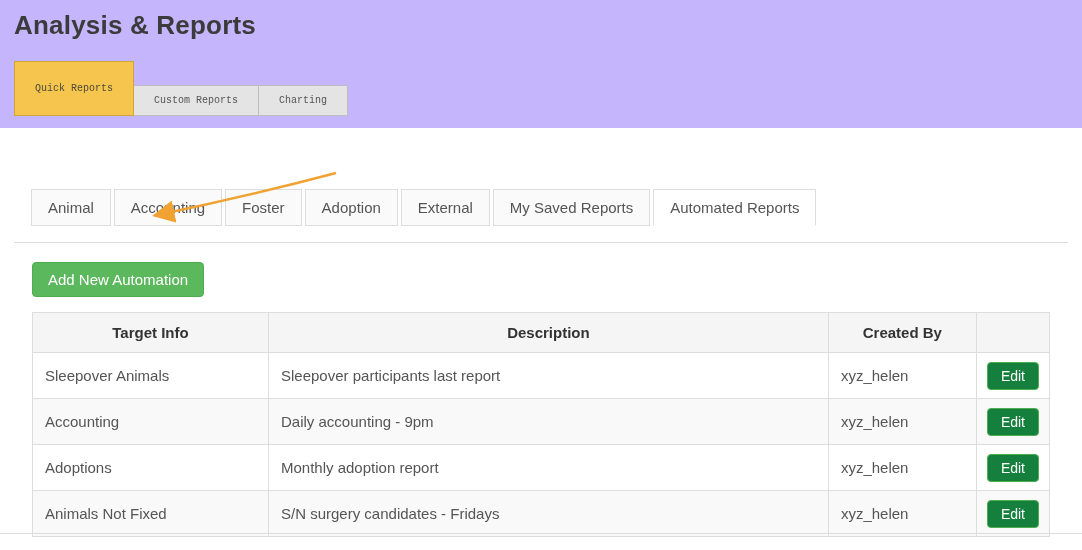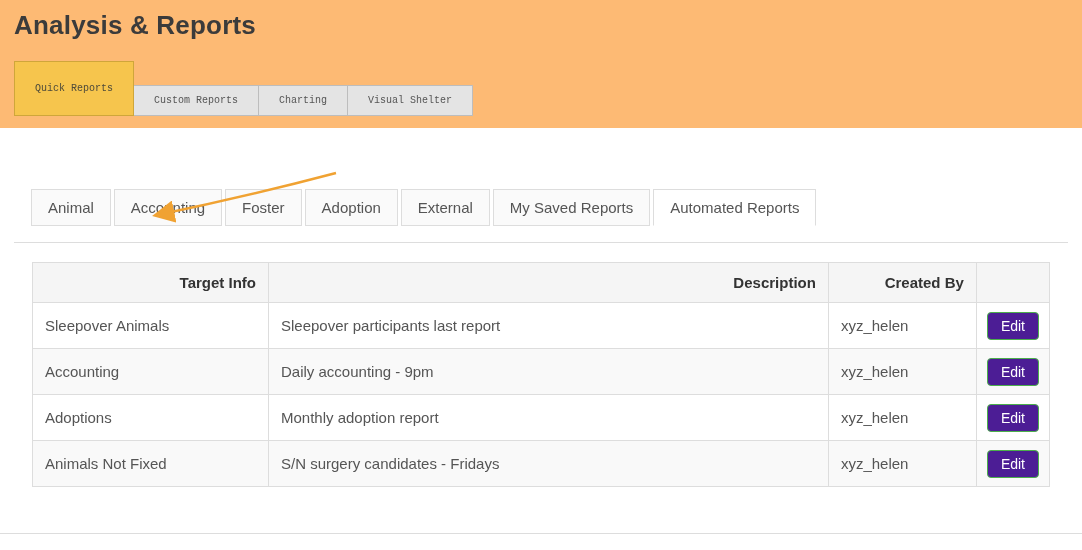--- a/index.html
+++ b/index.html
@@ -9,21 +9,21 @@
     height: 550px;
     position: relative;
     background: #ffffff;
     font-family: "Liberation Sans", sans-serif;
     color: #555;
     overflow: hidden;
   }
 
   
   .header-band {
-    background: #fdba74;
+    background: #c4b5fd;
     padding: 10px 14px 12px 14px;
   }
   .page-title {
     margin: 0 0 20px 0;
     font-size: 26px;
     font-weight: bold;
     color: #3b3b3b;
     letter-spacing: 0.2px;
   }
 
@@ -86,21 +86,21 @@
     cursor: pointer;
   }
 
   
   table.automations {
     width: 100%;
     border-collapse: collapse;
     border: 1px solid #ddd;
   }
   table.automations th {
-    text-align: right;
+    text-align: center;
     background: #f5f5f5;
     color: #333;
     font-size: 15px;
     font-weight: bold;
     padding: 11px 12px;
     border: 1px solid #ddd;
   }
   table.automations td {
     font-size: 15px;
     color: #555;
@@ -110,21 +110,21 @@
   }
   table.automations tbody tr:nth-child(even) td { background: #f9f9f9; }
   table.automations th:nth-child(1) { width: 236px; }
   table.automations th:nth-child(3) { width: 148px; }
   table.automations th:nth-child(4) { width: 70px; }
   .actions-cell { text-align: center; padding: 8px 10px !important; }
   .btn-edit {
     font-family: "Liberation Sans", sans-serif;
     font-size: 14px;
     color: #fff;
-    background: #4c1d95;
+    background: #15803d;
     border: 1px solid #4cae4c;
     border-radius: 4px;
     padding: 5px 13px;
     cursor: pointer;
   }
 
   
   .arrow-overlay {
     position: absolute;
     left: 0; top: 0;
@@ -143,35 +143,35 @@
 </style>
 </head>
 <body>
 
 <div class="header-band">
   <h1 class="page-title">Analysis &amp; Reports</h1>
   <div class="top-tabs" id="top-tabs">
       <button class="top-tab active">Quick Reports</button>
       <button class="top-tab">Custom Reports</button>
       <button class="top-tab">Charting</button>
-      <button class="top-tab">Visual Shelter</button>
     </div>
 </div>
 
 <div class="content">
   <ul class="nav-tabs" id="report-tabs">
       <li class="nav-tab">Animal</li>
       <li class="nav-tab">Accounting</li>
       <li class="nav-tab">Foster</li>
       <li class="nav-tab">Adoption</li>
       <li class="nav-tab">External</li>
       <li class="nav-tab">My Saved Reports</li>
       <li class="nav-tab active">Automated Reports</li>
     </ul>
   <div class="tab-panel">
+    <button class="btn-add">Add New Automation</button>
     <table class="automations">
       <thead>
         <tr id="table-head-row">
             <th>Target Info</th>
             <th>Description</th>
             <th>Created By</th>
             <th></th>
           </tr>
       </thead>
       <tbody id="table-body">

